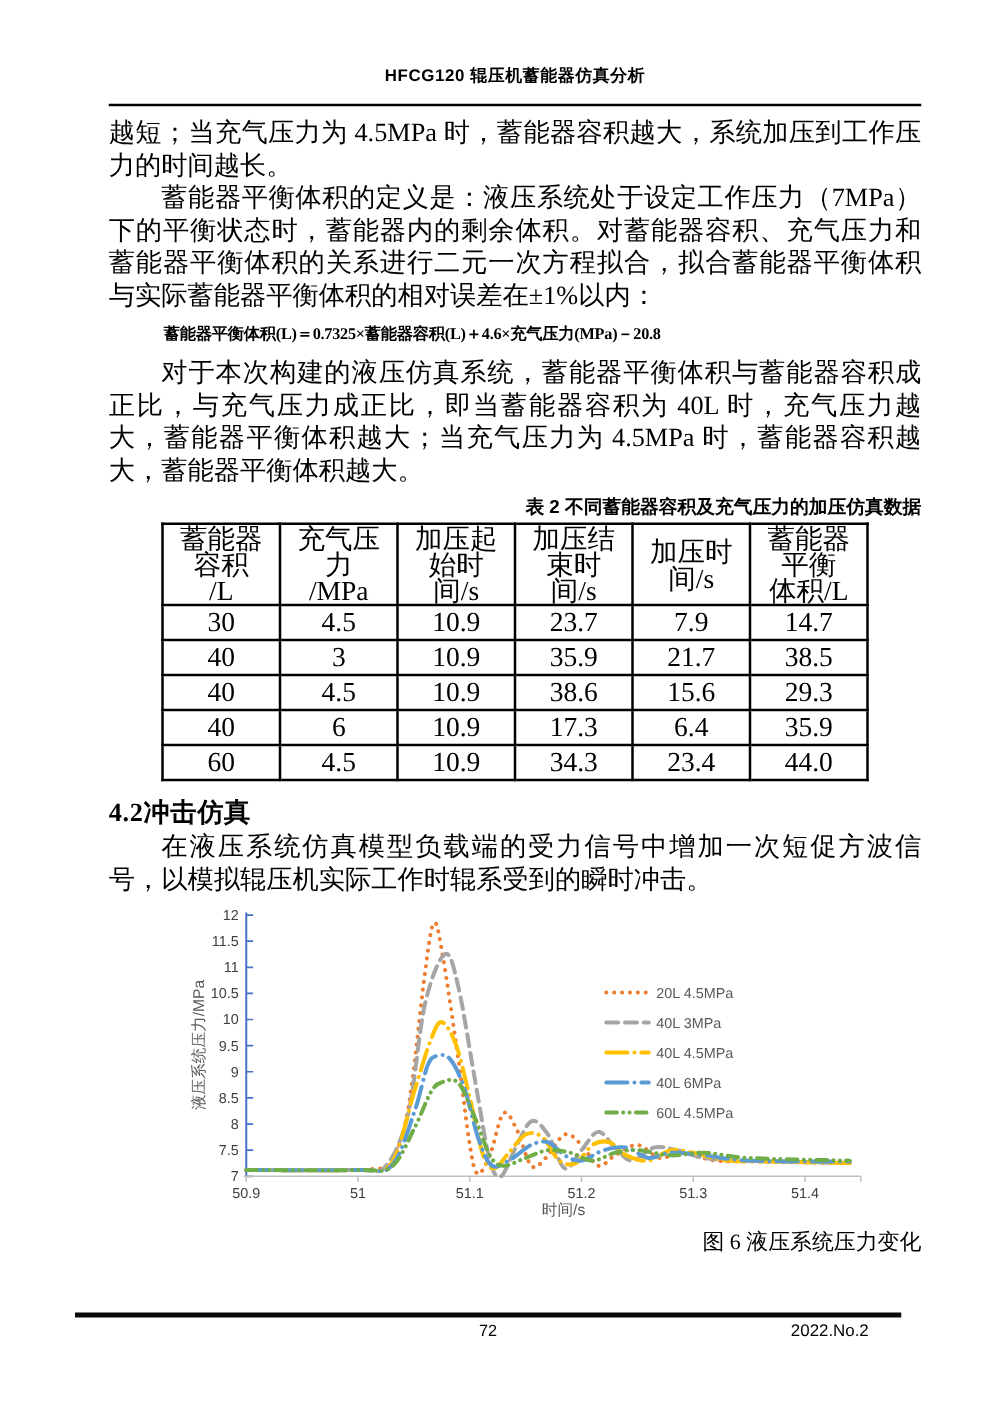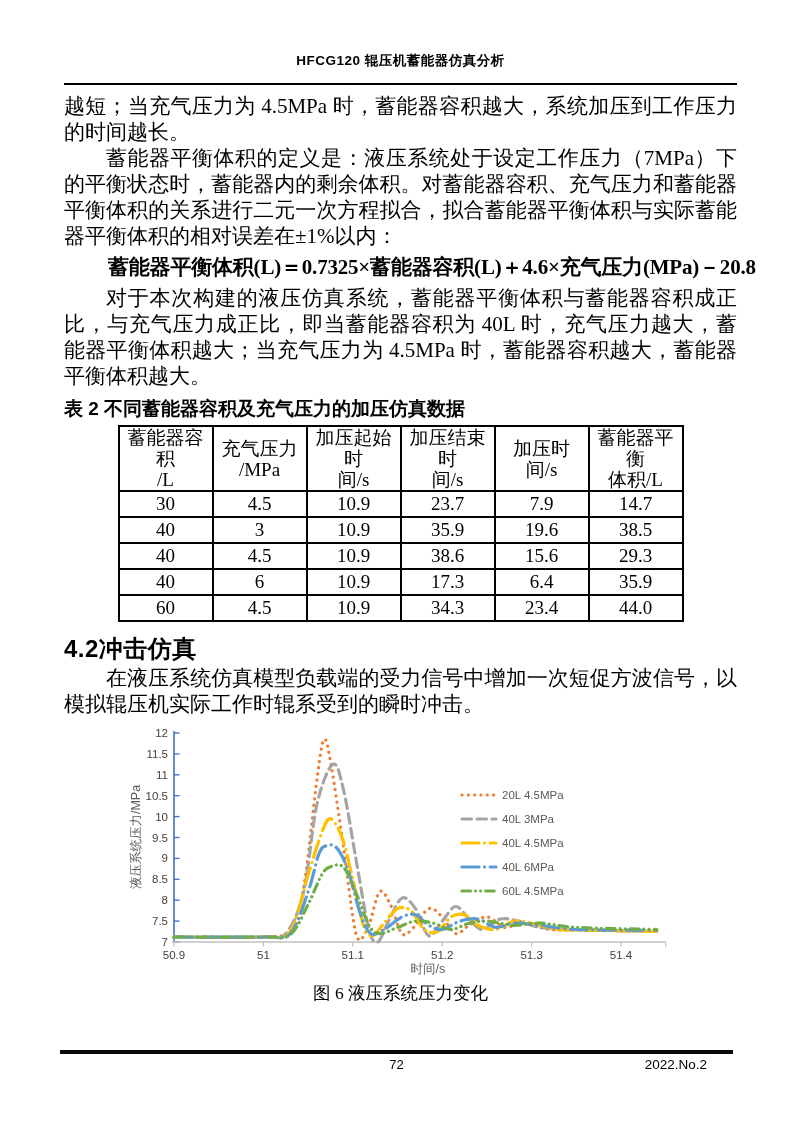--- a/index.html
+++ b/index.html
@@ -1,61 +1,61 @@
 <!DOCTYPE html>
 <html><head>
 <meta charset="utf-8">
 <style>
   html,body{margin:0;padding:0;}
   body{
     width:793px;height:1122px;background:#ffffff;color:#000;
     font-family:"Liberation Serif", serif;
     position:relative;overflow:hidden;
   }
-  .content{padding:0 56px 0 64px;}
+  .content{padding:0 56px 0 87px;}
   .header-title{
     margin-top:52px;text-align:center;
     font-family:"Liberation Sans", sans-serif;
     font-size:13.5px;font-weight:600;letter-spacing:0.5px;
   }
   .header-rule{border-bottom:2px solid #000;margin-top:13px;}
   p.body-par{
     margin:0;font-size:21px;line-height:26px;text-align:justify;
     font-family:"Liberation Serif", serif;
   }
   p.first{margin-top:8px;}
   .indent{text-indent:2em;}
   .formula{
-    margin:0;padding-left:44px;font-size:21px;font-weight:bold;
+    margin:0;padding-left:44px;font-size:13px;font-weight:bold;
     line-height:36px;white-space:nowrap;letter-spacing:-0.2px;
   }
   .table-title{
-    margin-top:7px;text-align:left;
+    margin-top:7px;text-align:right;
     font-family:"Liberation Sans", sans-serif;
-    font-size:19px;font-weight:bold;
+    font-size:15px;font-weight:bold;
   }
   table.sim{
     border-collapse:collapse;margin:3px auto 0 auto;
-    font-size:19px;font-family:"Liberation Serif", serif;
+    font-size:22px;font-family:"Liberation Serif", serif;
   }
   table.sim th, table.sim td{
     border:2px solid #000;text-align:center;vertical-align:middle;
     font-weight:normal;padding:0 4px;
   }
   table.sim th{width:84px;height:44px;line-height:21px;}
   table.sim td{height:24px;}
   .section-heading{
-    margin:11px 0 0 0;font-size:24px;font-weight:bold;
-    font-family:Liberation Sans, sans-serif;letter-spacing:0.5px;
+    margin:11px 0 0 0;font-size:21px;font-weight:bold;
+    font-family:Liberation Serif, serif;letter-spacing:0.5px;
   }
   .chart-wrap{margin:6px 0 0 64px;}
   .figure-caption{
-    margin-top:2px;text-align:center;font-size:17.5px;
-  }
-  .footer{position:absolute;left:60px;right:60px;top:1050px;height:40px;text-align:right;}
+    margin-top:2px;text-align:right;font-size:17.5px;
+  }
+  .footer{position:absolute;left:60px;right:72px;top:1050px;height:40px;text-align:right;}
   .footer-rule{border-top:4px solid #0a0a0a;}
   .page-number{
     position:absolute;left:50%;transform:translateX(-50%);top:7px;
     font-family:"Liberation Sans", sans-serif;font-size:13px;
   }
   .issue-label{
     position:absolute;right:26px;top:7px;
     font-family:"Liberation Sans", sans-serif;font-size:13.5px;
   }
 </style>
@@ -90,21 +90,21 @@
           <td>10.9</td>
           <td>23.7</td>
           <td>7.9</td>
           <td>14.7</td>
         </tr>
         <tr>
           <td>40</td>
           <td>3</td>
           <td>10.9</td>
           <td>35.9</td>
-          <td>19.6</td>
+          <td>21.7</td>
           <td>38.5</td>
         </tr>
         <tr>
           <td>40</td>
           <td>4.5</td>
           <td>10.9</td>
           <td>38.6</td>
           <td>15.6</td>
           <td>29.3</td>
         </tr>

